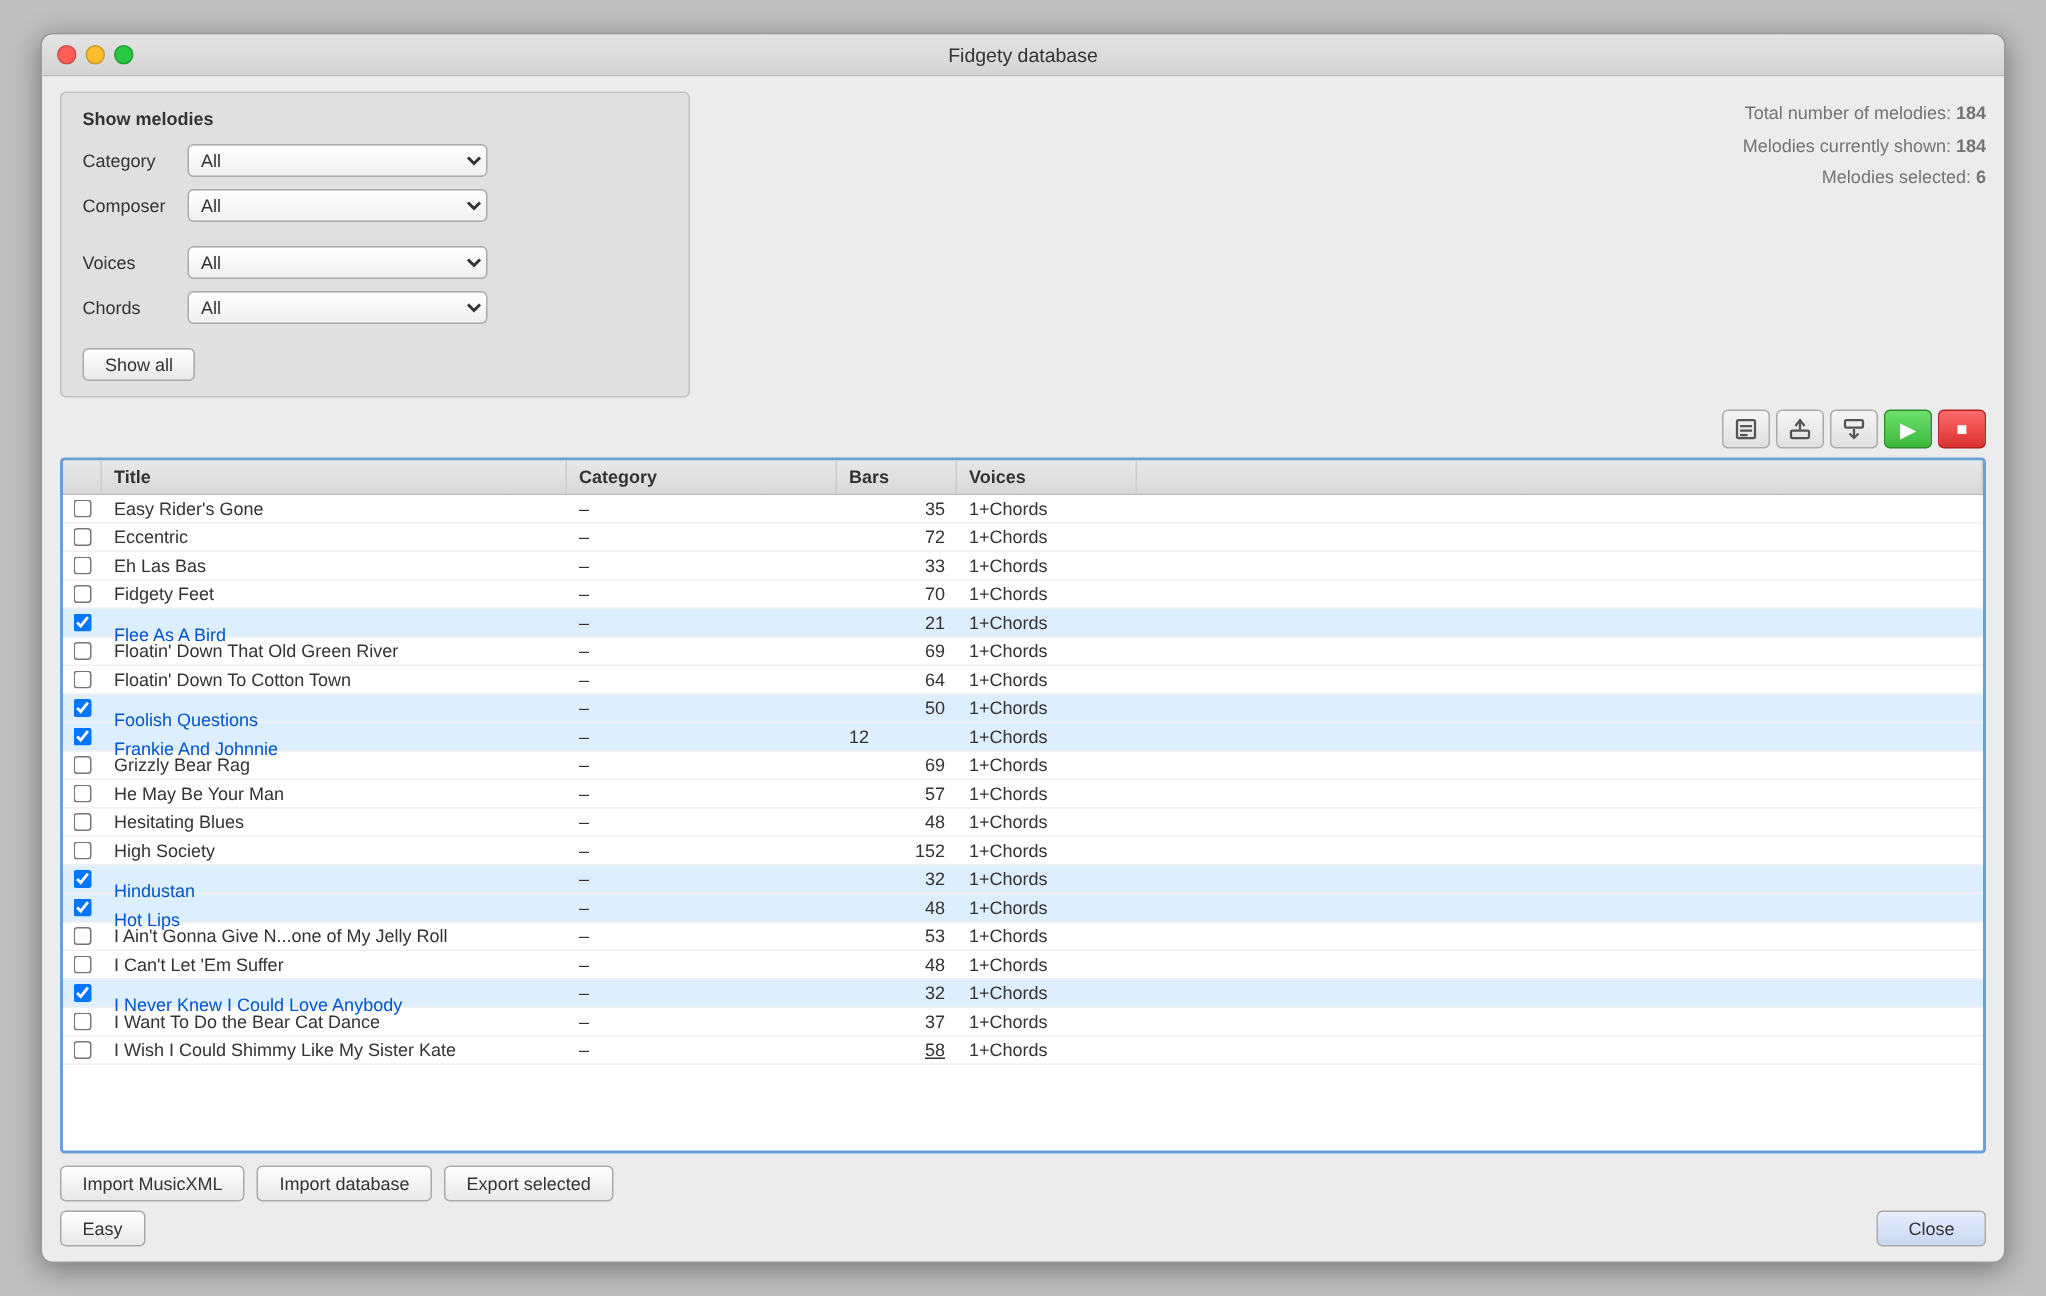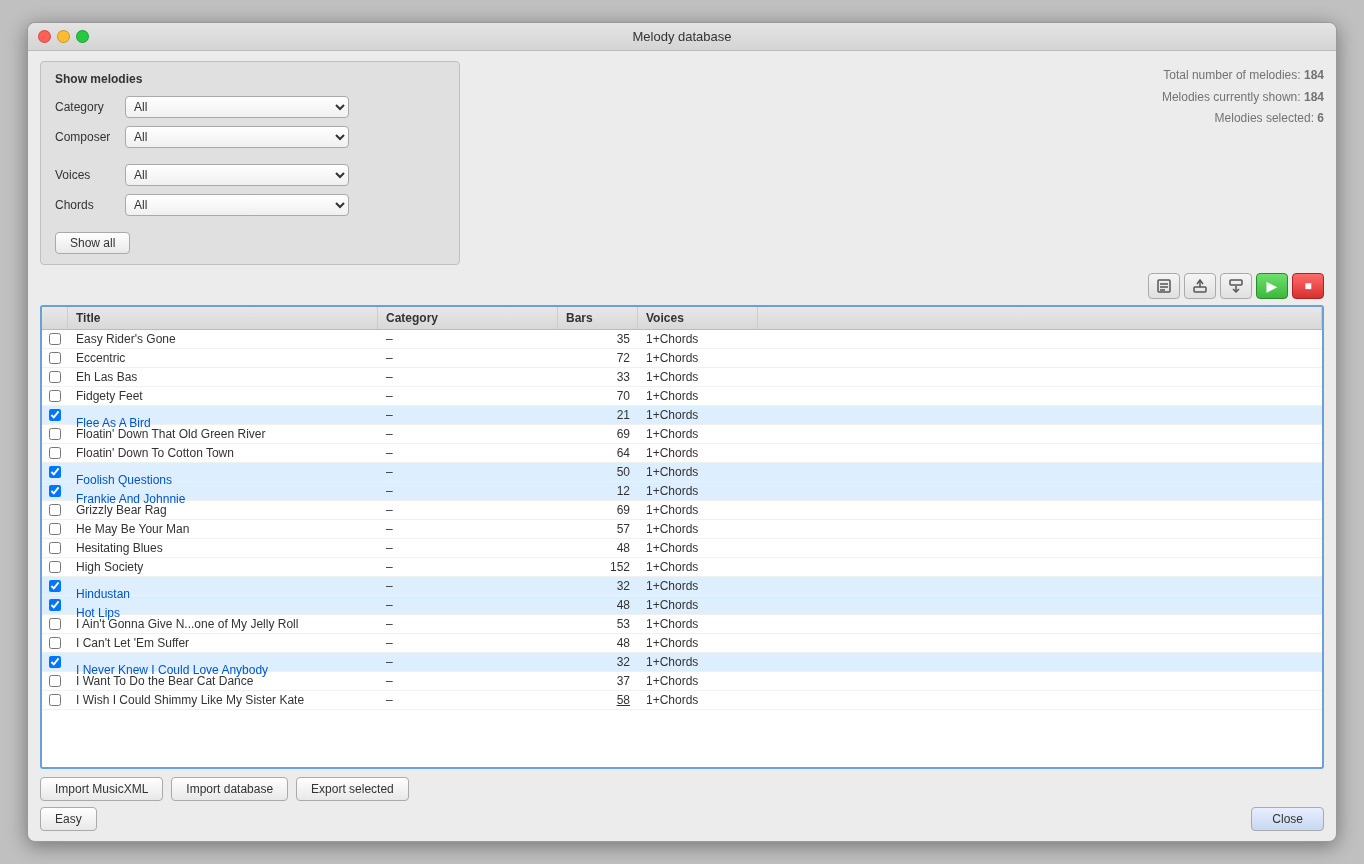--- a/index.html
+++ b/index.html
@@ -86,21 +86,21 @@
       display: flex;
       align-items: center;
       margin-bottom: 8px;
     }
     .filter-label {
       width: 70px;
       font-size: 12px;
       color: #333;
     }
     .filter-select {
-      width: 224px;
+      width: 200px;
       height: 22px;
       border: 1px solid #aaa;
       border-radius: 4px;
       background: linear-gradient(to bottom, #fff, #f0f0f0);
       font-size: 12px;
       padding: 0 4px;
       appearance: auto;
       color: #333;
     }
     .show-all-btn {
@@ -241,21 +241,21 @@
 <body>
 
 <div class="window">
 
   <div class="titlebar">
     <div class="traffic-lights">
       <div class="traffic-light close"></div>
       <div class="traffic-light minimize"></div>
       <div class="traffic-light maximize"></div>
     </div>
-    <span class="title-text">Melody database</span>
+    <span class="title-text">Fidgety database</span>
   </div>
 
   <div class="content">
 
     <div class="top-section">
 
       <div class="filter-panel">
         <div class="filter-panel-title">Show melodies</div>
         <div class="filter-row">
           <span class="filter-label">Category</span>
@@ -421,21 +421,21 @@
             <div class="table-cell" style="text-align: right;">50</div>
             <div class="table-cell">1+Chords</div>
             <div class="table-cell"></div>
           </div>
           <div class="table-row checked">
             <div class="table-cell check-cell">
               <input type="checkbox" checked="" style="">
             </div>
             <div class="table-cell title-cell selected">Frankie And Johnnie</div>
             <div class="table-cell">–</div>
-            <div class="table-cell" style="text-align: right;">12</div>
+            <div class="table-cell" style="text-align: left;">12</div>
             <div class="table-cell">1+Chords</div>
             <div class="table-cell"></div>
           </div>
           <div class="table-row">
             <div class="table-cell check-cell">
               <input type="checkbox" style="">
             </div>
             <div class="table-cell title-cell">Grizzly Bear Rag</div>
             <div class="table-cell">–</div>
             <div class="table-cell" style="text-align: right;">69</div>

